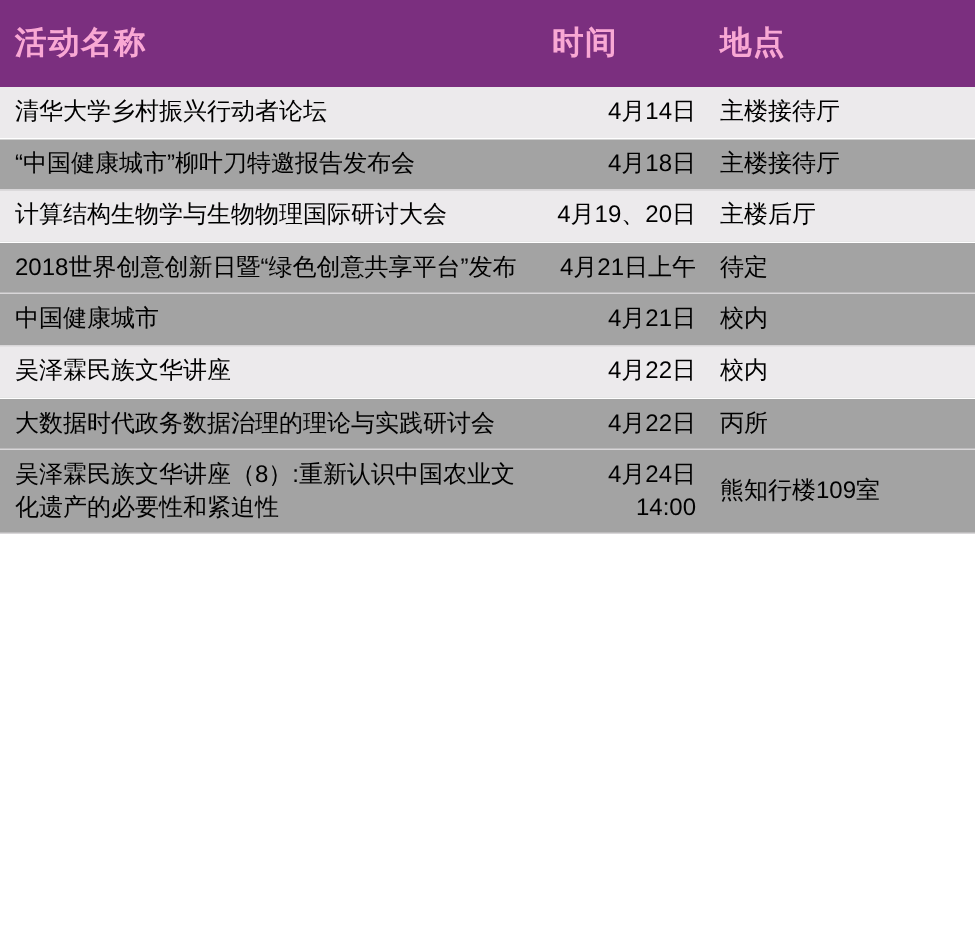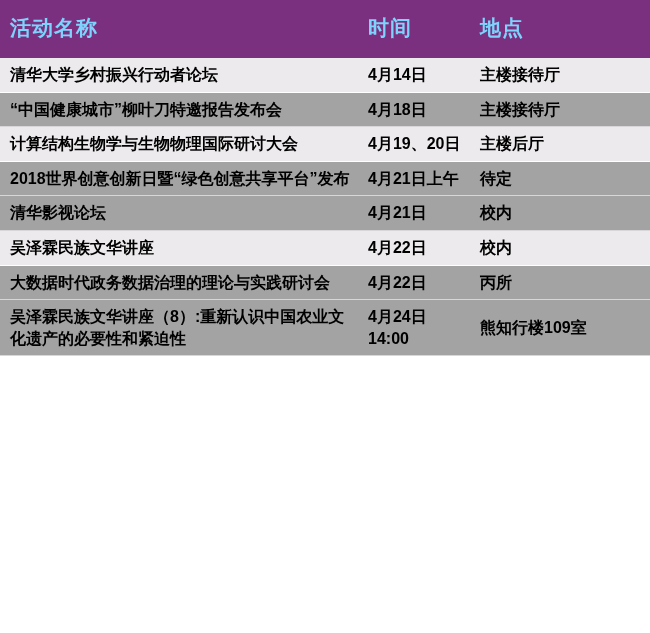--- a/index.html
+++ b/index.html
@@ -17,46 +17,46 @@
     width: 650px;
     border-collapse: collapse;
     table-layout: fixed;
   }
   #schedule-table col.c-name { width: 362px; }
   #schedule-table col.c-time { width: 110px; }
   #schedule-table col.c-place { width: 178px; }
 
   thead th {
     background: #7b2f7f;
-    color: #7dd3fc;
+    color: #f9a8d4;
     font-size: 21px;
     font-weight: bold;
     text-align: left;
     padding: 10px 10px 12px 10px;
     letter-spacing: 1px;
     vertical-align: middle;
     height: 36px;
   }
   thead th.th-time { padding-left: 6px; }
   thead th.th-place { padding-left: 8px; font-family: Liberation Mono, monospace; }
 
   tbody td {
     font-size: 16px;
     color: #000000;
-    font-weight: bold;
+    font-weight: normal;
     vertical-align: middle;
     padding: 6px 8px;
     line-height: 1.35;
     border-bottom: 1px solid #ffffff;
   }
   tbody tr.row-even td { background: #eceaec; }
   tbody tr.row-odd td { background: #a3a3a3; }
 
   td.cell-name { padding-left: 10px; }
-  td.cell-time { padding-left: 6px; }
+  td.cell-time { padding-left: 6px; text-align: right; }
   td.cell-place { padding-left: 8px; }
 
   tbody tr.row-odd td.cell-name,
   tbody tr.row-odd td.cell-time,
   tbody tr.row-odd td.cell-place {
     border-bottom: 1px solid #d8d6d8;
   }
   tbody tr.row-even td {
     border-bottom: 1px solid #ffffff;
   }
@@ -92,21 +92,21 @@
         <td class="cell-name">计算结构生物学与生物物理国际研讨大会</td>
         <td class="cell-time">4月19、20日</td>
         <td class="cell-place">主楼后厅</td>
       </tr>
       <tr class="row-odd">
         <td class="cell-name">2018世界创意创新日暨“绿色创意共享平台”发布</td>
         <td class="cell-time">4月21日上午</td>
         <td class="cell-place">待定</td>
       </tr>
       <tr class="row-odd">
-        <td class="cell-name">清华影视论坛</td>
+        <td class="cell-name">中国健康城市</td>
         <td class="cell-time">4月21日</td>
         <td class="cell-place">校内</td>
       </tr>
       <tr class="row-even">
         <td class="cell-name">吴泽霖民族文华讲座</td>
         <td class="cell-time">4月22日</td>
         <td class="cell-place">校内</td>
       </tr>
       <tr class="row-odd">
         <td class="cell-name">大数据时代政务数据治理的理论与实践研讨会</td>

